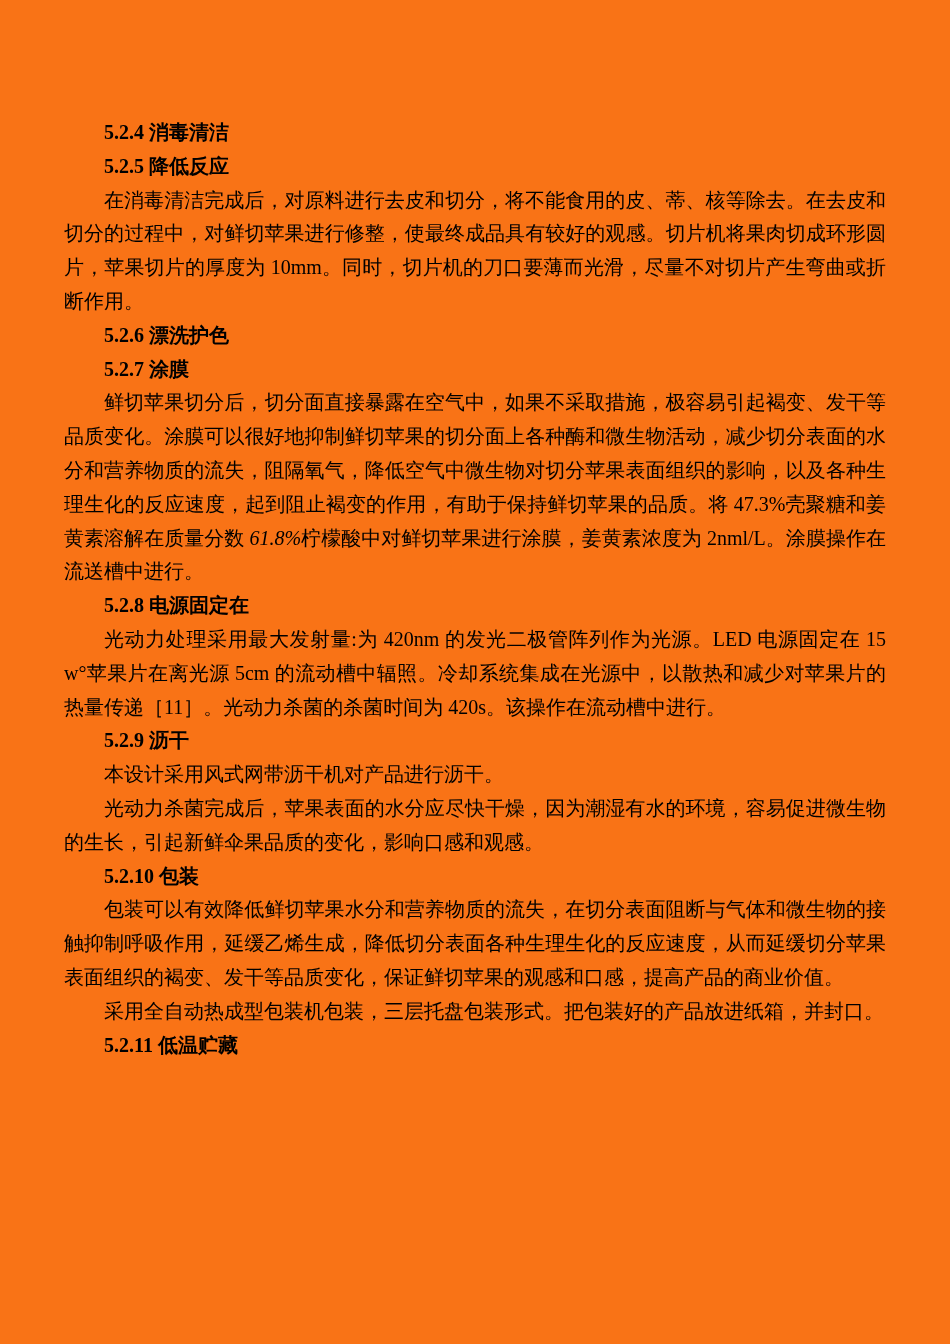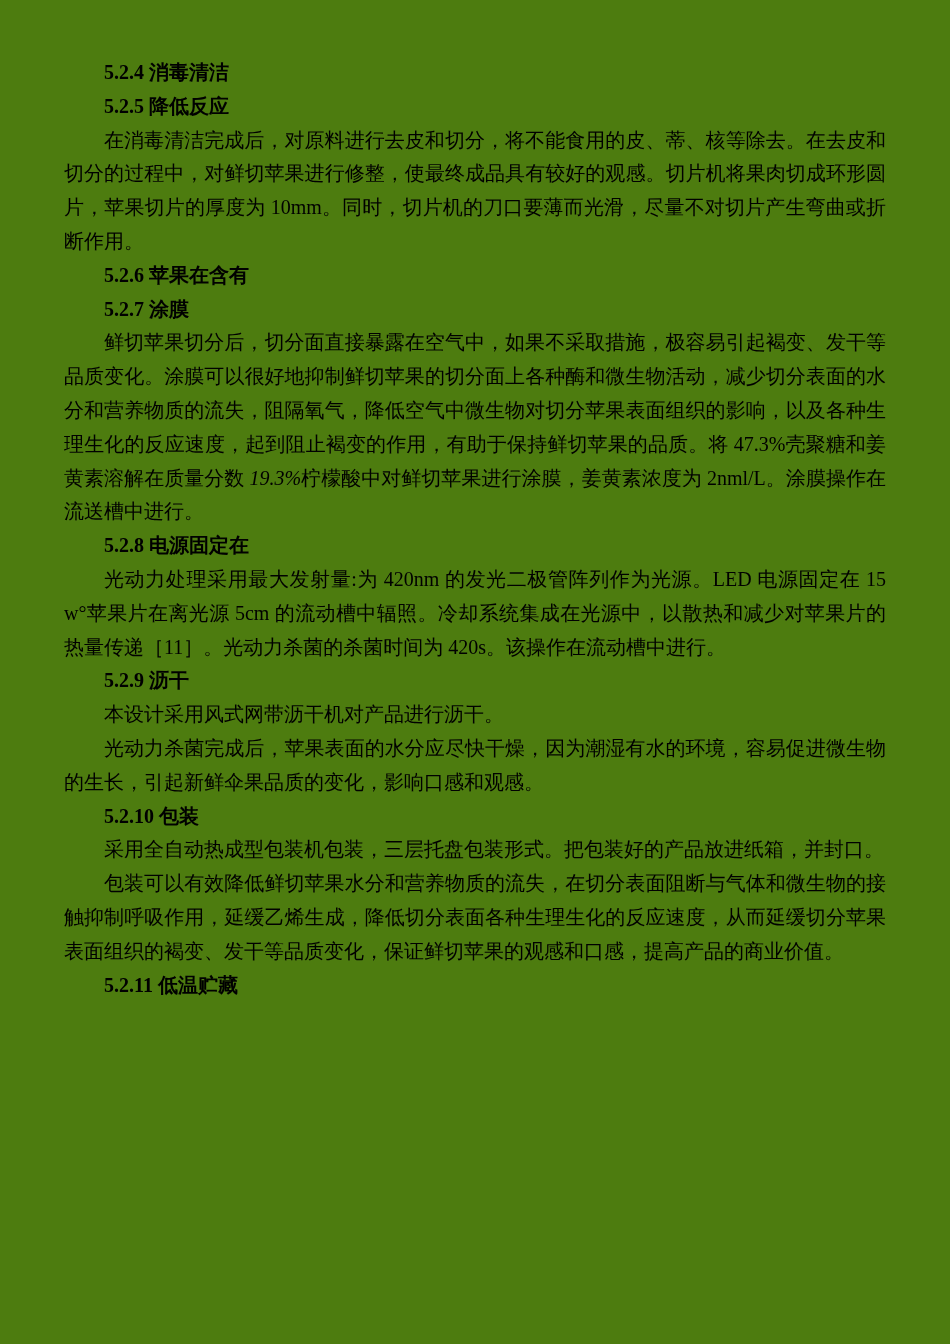--- a/index.html
+++ b/index.html
@@ -10,22 +10,22 @@
   body {
     width: 950px;
     height: 1344px;
     background: #ffffff;
     color: #000000;
     font-family: "Liberation Serif", "DejaVu Serif", serif;
   }
   .doc-page {
     width: 950px;
     height: 1344px;
-    padding: 56px 64px 40px 64px;
-    background: #4d7c0f;
+    padding: 116px 64px 40px 64px;
+    background: #f97316;
     overflow: hidden;
   }
   .doc-heading,
   .doc-paragraph {
     margin: 0;
     font-size: 20px;
     line-height: 33.8px;
     text-align: justify;
     text-indent: 2em;
     word-break: break-all;
@@ -37,25 +37,25 @@
     font-style: italic;
   }
 </style>
 </head>
 <body>
 
 <main class="doc-page">
     <p class="doc-heading"><span>5.2.4 消毒清洁</span></p>
     <p class="doc-heading"><span>5.2.5 降低反应</span></p>
     <p class="doc-paragraph"><span>在消毒清洁完成后，对原料进行去皮和切分，将不能食用的皮、蒂、核等除去。在去皮和切分的过程中，对鲜切苹果进行修整，使最终成品具有较好的观感。切片机将果肉切成环形圆片，苹果切片的厚度为 10mm。同时，切片机的刀口要薄而光滑，尽量不对切片产生弯曲或折断作用。</span></p>
-    <p class="doc-heading"><span>5.2.6 苹果在含有</span></p>
+    <p class="doc-heading"><span>5.2.6 漂洗护色</span></p>
     <p class="doc-heading"><span>5.2.7 涂膜</span></p>
-    <p class="doc-paragraph"><span>鲜切苹果切分后，切分面直接暴露在空气中，如果不采取措施，极容易引起褐变、发干等品质变化。涂膜可以很好地抑制鲜切苹果的切分面上各种酶和微生物活动，减少切分表面的水分和营养物质的流失，阻隔氧气，降低空气中微生物对切分苹果表面组织的影响，以及各种生理生化的反应速度，起到阻止褐变的作用，有助于保持鲜切苹果的品质。将 47.3%壳聚糖和姜黄素溶解在质量分数 </span><span class="run-italic">19.3%</span><span>柠檬酸中对鲜切苹果进行涂膜，姜黄素浓度为 2nml/L。涂膜操作在流送槽中进行。</span></p>
+    <p class="doc-paragraph"><span>鲜切苹果切分后，切分面直接暴露在空气中，如果不采取措施，极容易引起褐变、发干等品质变化。涂膜可以很好地抑制鲜切苹果的切分面上各种酶和微生物活动，减少切分表面的水分和营养物质的流失，阻隔氧气，降低空气中微生物对切分苹果表面组织的影响，以及各种生理生化的反应速度，起到阻止褐变的作用，有助于保持鲜切苹果的品质。将 47.3%壳聚糖和姜黄素溶解在质量分数 </span><span class="run-italic">61.8%</span><span>柠檬酸中对鲜切苹果进行涂膜，姜黄素浓度为 2nml/L。涂膜操作在流送槽中进行。</span></p>
     <p class="doc-heading"><span>5.2.8 电源固定在</span></p>
     <p class="doc-paragraph"><span>光动力处理采用最大发射量:为 420nm 的发光二极管阵列作为光源。LED 电源固定在 15w°苹果片在离光源 5cm 的流动槽中辐照。冷却系统集成在光源中，以散热和减少对苹果片的热量传递［11］。光动力杀菌的杀菌时间为 420s。该操作在流动槽中进行。</span></p>
     <p class="doc-heading"><span>5.2.9 沥干</span></p>
     <p class="doc-paragraph"><span>本设计采用风式网带沥干机对产品进行沥干。</span></p>
     <p class="doc-paragraph"><span>光动力杀菌完成后，苹果表面的水分应尽快干燥，因为潮湿有水的环境，容易促进微生物的生长，引起新鲜伞果品质的变化，影响口感和观感。</span></p>
     <p class="doc-heading"><span>5.2.10 包装</span></p>
+    <p class="doc-paragraph"><span>包装可以有效降低鲜切苹果水分和营养物质的流失，在切分表面阻断与气体和微生物的接触抑制呼吸作用，延缓乙烯生成，降低切分表面各种生理生化的反应速度，从而延缓切分苹果表面组织的褐变、发干等品质变化，保证鲜切苹果的观感和口感，提高产品的商业价值。</span></p>
     <p class="doc-paragraph"><span>采用全自动热成型包装机包装，三层托盘包装形式。把包装好的产品放进纸箱，并封口。</span></p>
-    <p class="doc-paragraph"><span>包装可以有效降低鲜切苹果水分和营养物质的流失，在切分表面阻断与气体和微生物的接触抑制呼吸作用，延缓乙烯生成，降低切分表面各种生理生化的反应速度，从而延缓切分苹果表面组织的褐变、发干等品质变化，保证鲜切苹果的观感和口感，提高产品的商业价值。</span></p>
     <p class="doc-heading"><span>5.2.11 低温贮藏</span></p>
   </main>
 
 </body></html>

